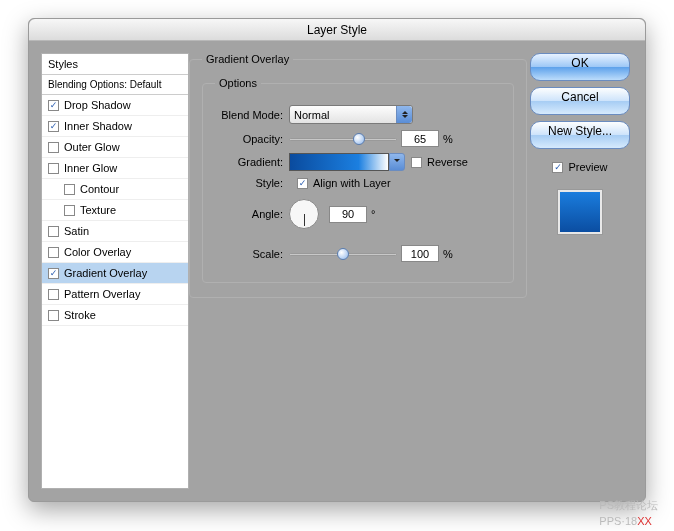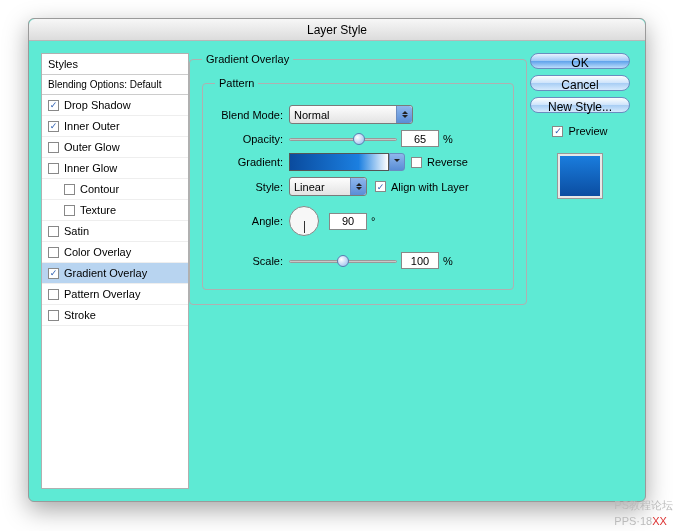--- a/index.html
+++ b/index.html
@@ -1,17 +1,17 @@
 <!DOCTYPE html>
 <html><head>
 <meta charset="utf-8">
 <style>
 * { box-sizing: border-box; margin: 0; padding: 0; font-family: "Lucida Grande", Arial, sans-serif; font-size: 11px; }
 body { background: #fff; width: 674px; height: 531px; position: relative; }
-.window { position: absolute; left: 28px; top: 18px; width: 618px; height: 484px; background: #5eead4; border: 1px solid #9a9a9a; border-radius: 6px; box-shadow: 0 8px 24px rgba(0,0,0,0.35); }
+.window { position: absolute; left: 28px; top: 18px; width: 618px; height: 484px; background: #a3a3a3; border: 1px solid #9a9a9a; border-radius: 6px; box-shadow: 0 8px 24px rgba(0,0,0,0.35); }
 .titlebar { height: 22px; text-align: center; line-height: 22px; font-size: 12px; background: linear-gradient(#f7f7f7,#dcdcdc); border-bottom: 1px solid #b8b8b8; border-radius: 6px 6px 0 0; }
 .content { display: flex; padding: 12px; height: calc(100% - 22px); }
 .styles-panel { width: 148px; border: 1px solid #b0b0b0; background: #fff; }
 .styles-header { padding: 4px 6px; border-bottom: 1px solid #ccc; }
 .styles-subheader { padding: 4px 6px; border-bottom: 1px solid #ccc; font-size: 10px; }
 .style-item { display: flex; align-items: center; padding: 4px 6px; border-bottom: 1px solid #eee; cursor: default; }
 .style-item.selected { background: #b8d4f0; }
 .style-item.indent { padding-left: 22px; text-align: center; }
 .chk { width: 11px; height: 11px; border: 1px solid #888; background: #fff; margin-right: 5px; display: inline-flex; align-items: center; justify-content: center; font-size: 9px; color: #2a5db0; }
 .chk.on::before { content: "✓"; }
@@ -29,45 +29,45 @@
 .slider-track { position: absolute; top: 6px; left: 0; right: 0; height: 3px; background: #c8c8c8; border: 1px solid #999; border-radius: 2px; }
 .slider-thumb { position: absolute; top: 1px; width: 12px; height: 12px; background: radial-gradient(circle at 35% 35%, #fff, #8fb7ec); border: 1px solid #5a7db0; border-radius: 50%; transform: translateX(-50%); }
 .num-input { width: 38px; height: 17px; border: 1px solid #888; background: #fff; text-align: center; margin: 0 4px; padding: 0 2px; }
 .gradient-swatch { width: 100px; height: 18px; border: 1px solid #555; background: linear-gradient(90deg, #0a4b9e, #1b7fe0 70%, #fff); position: relative; }
 .gradient-swatch .cap { position: absolute; right: -17px; top: -1px; width: 16px; height: 18px; background: linear-gradient(#8fb7ec,#5a8dd6); border: 1px solid #6a8cc0; border-radius: 0 3px 3px 0; display:flex; align-items:center; justify-content:center; }
 .gradient-swatch .cap::after { content:""; border:3px solid transparent; border-top-color:#222; }
 .inline-chk { display: inline-flex; align-items: center; margin-left: 22px; }
 .angle-dial { width: 30px; height: 30px; border: 1px solid #888; border-radius: 50%; background: #f7f7f7; position: relative; margin-right: 6px; }
 .angle-dial::after { content:""; position:absolute; left:50%; top:50%; width:1px; height:12px; background:#333; transform-origin: top; transform: rotate(0deg); }
 .right-panel { width: 106px; display: flex; flex-direction: column; align-items: center; gap: 6px; }
-.aqua-btn { width: 100px; height: 16px; border: 1px solid #6a8cc0; border-radius: 10px; background: linear-gradient(#fdfefe,#cde3fb 50%,#a7cdf4 51%,#d6eafd); font-size: 12px; text-align: center; line-height: 18px; cursor: default; }
+.aqua-btn { width: 100px; height: 28px; border: 1px solid #6a8cc0; border-radius: 10px; background: linear-gradient(#fdfefe,#cde3fb 50%,#a7cdf4 51%,#d6eafd); font-size: 12px; text-align: center; line-height: 18px; cursor: default; }
 .aqua-btn.primary { background: linear-gradient(#e7f2ff,#9cc7f6 50%,#5ea2eb 51%,#bcdcfb); font-weight: 500; }
 .preview-chk { display: flex; align-items: center; margin-top: 6px; }
 .preview-swatch { width: 46px; height: 46px; border: 1px solid #999; background: linear-gradient(#1b7fe0,#0a4b9e); margin-top: 10px; box-shadow: inset 0 0 0 2px #e8e8e8; }
-.watermark { position: absolute; right: 1px; bottom: 2px; font-size: 14px; color: #bbb; font-family: "SimSun", serif; }
+.watermark { position: absolute; right: 16px; bottom: 2px; font-size: 14px; color: #bbb; font-family: "SimSun", serif; }
 .watermark .red { color: #d33; }
 </style>
 </head>
 <body>
 
 <div class="window">
   <div class="titlebar">Layer Style</div>
   <div class="content">
 
     <div class="styles-panel">
       <div class="styles-header">Styles</div>
       <div class="styles-subheader">Blending Options: Default</div>
       <div id="styles-items">
           <div class="style-item">
             <span class="chk on"></span>
             <span>Drop Shadow</span>
           </div>
           <div class="style-item">
             <span class="chk on"></span>
-            <span>Inner Outer</span>
+            <span>Inner Shadow</span>
           </div>
           <div class="style-item">
             <span class="chk"></span>
             <span>Outer Glow</span>
           </div>
           <div class="style-item">
             <span class="chk"></span>
             <span>Inner Glow</span>
           </div>
           <div class="style-item indent">
@@ -98,21 +98,21 @@
             <span class="chk"></span>
             <span>Stroke</span>
           </div>
         </div>
     </div>
 
     <div class="center-panel">
       <fieldset>
         <legend>Gradient Overlay</legend>
         <fieldset class="inner-fieldset">
-          <legend>Pattern</legend>
+          <legend>Options</legend>
 
           <div class="row">
             <span class="row-label">Blend Mode:</span>
             <div class="select">
               <span>Normal</span>
               <span class="cap"></span>
             </div>
           </div>
 
           <div class="row">
@@ -131,24 +131,20 @@
               <span class="cap"></span>
             </div>
             <span class="inline-chk">
               <span class="chk" id="reverse-chk"></span>
               <span>Reverse</span>
             </span>
           </div>
 
           <div class="row">
             <span class="row-label">Style:</span>
-            <div class="select" style="width:78px">
-              <span>Linear</span>
-              <span class="cap"></span>
-            </div>
             <span class="inline-chk" style="margin-left:8px">
               <span class="chk on" id="align-chk"></span>
               <span>Align with Layer</span>
             </span>
           </div>
 
           <div class="row" style="margin-top:10px">
             <span class="row-label">Angle:</span>
             <div class="angle-dial"></div>
             <input class="num-input" value="90" style="">

